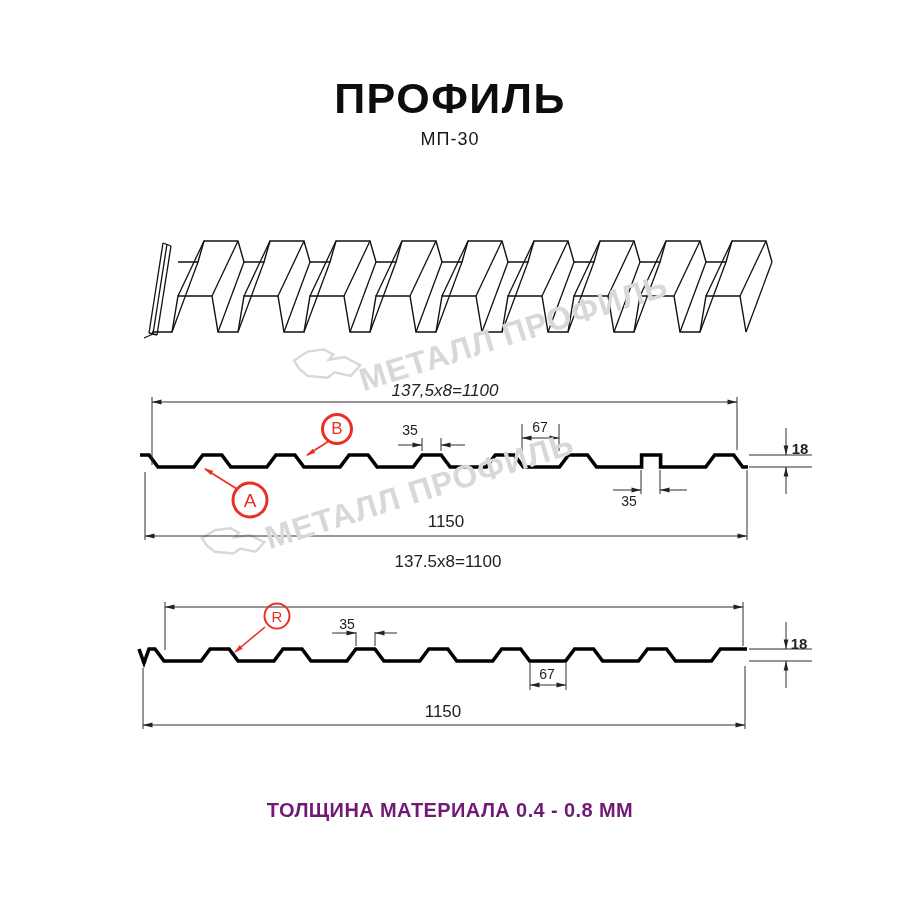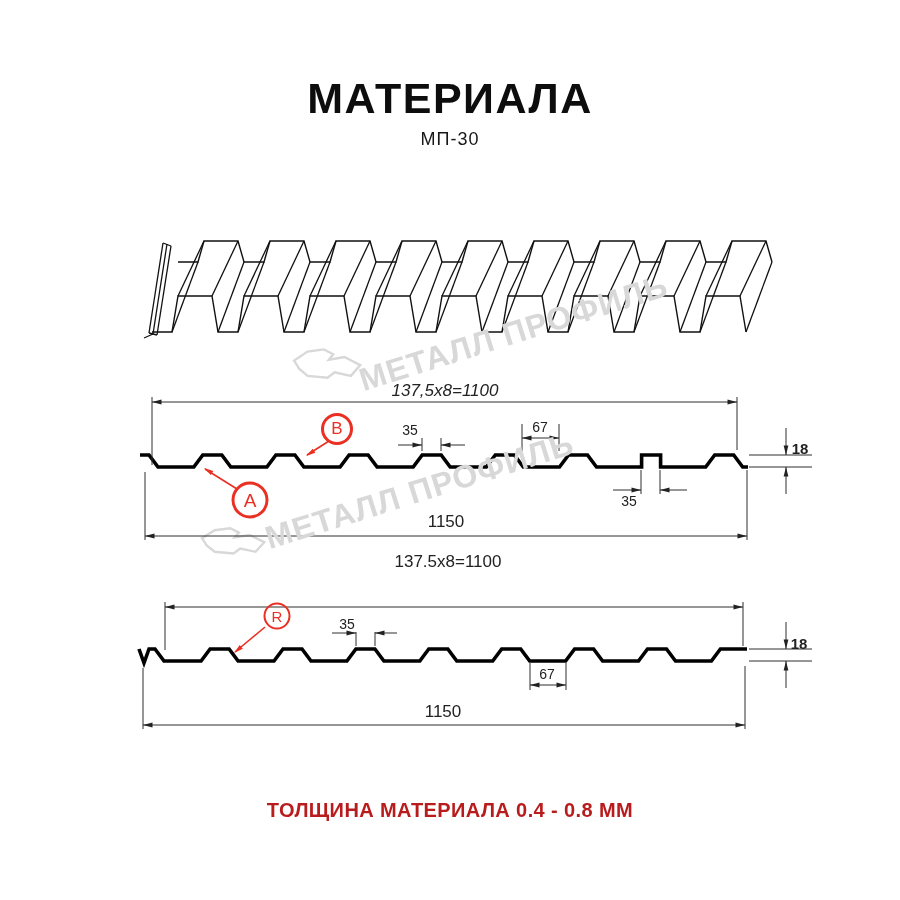--- a/index.html
+++ b/index.html
@@ -4,21 +4,21 @@
 <style>
   html,body{margin:0;padding:0;background:#ffffff;}
   #page{position:relative;width:900px;height:900px;background:#ffffff;overflow:hidden;
         font-family:"Liberation Sans", sans-serif;color:#1c1c1c;}
   #draw{position:absolute;left:0;top:0;}
   .title{position:absolute;left:0;right:0;top:74px;text-align:center;
          font-size:43px;font-weight:bold;letter-spacing:1.5px;color:#0d0d0d;}
   .subtitle{position:absolute;left:0;right:0;top:129px;text-align:center;
             font-size:18px;font-weight:400;letter-spacing:1px;color:#171717;}
   .footer{position:absolute;left:0;right:0;top:799px;text-align:center;
-          font-size:20px;font-weight:600;letter-spacing:0.4px;color:#b91c1c;}
+          font-size:20px;font-weight:600;letter-spacing:0.4px;color:#701a75;}
   .dim{position:absolute;transform:translate(-50%,-50%);font-size:14px;color:#222;
        white-space:nowrap;background:transparent;}
   .dim.big{font-size:17px;}
   .dim.small{font-size:15px;font-weight:bold;}
   .badge{position:absolute;transform:translate(-50%,-50%);border-radius:50%;
          display:flex;align-items:center;justify-content:center;
          color:#ea2f23;background:#fff0;}
   .badge.a{width:31px;height:31px;border:3px solid #ea2f23;font-size:19px;}
   .badge.b{width:26px;height:26px;border:3px solid #ea2f23;font-size:17px;}
   .badge.r{width:23px;height:23px;border:2px solid #ea2f23;font-size:15px;}
@@ -141,21 +141,21 @@
       <line x1="749" y1="649" x2="812" y2="649" stroke="#2f2f2f" stroke-width="1"></line>
       <line x1="749" y1="661" x2="812" y2="661" stroke="#2f2f2f" stroke-width="1"></line>
       <line x1="786" y1="622" x2="786" y2="649" stroke="#2f2f2f" stroke-width="1"></line>
       <polygon points="786,649 783.6,639.5 788.4,639.5" fill="#222"></polygon>
       <line x1="786" y1="688" x2="786" y2="661" stroke="#2f2f2f" stroke-width="1"></line>
       <polygon points="786,661 788.4,670.5 783.6,670.5" fill="#222"></polygon>
       <line x1="265" y1="627" x2="235" y2="652" stroke="#ea2f23" stroke-width="1.6"></line>
       <polygon points="234,653 239.7,645.1 242.8,648.7" fill="#ea2f23"></polygon>
     </svg>
 
-  <div class="title">МАТЕРИАЛА</div>
+  <div class="title">ПРОФИЛЬ</div>
   <div class="subtitle">МП-30</div>
 
   <div class="wm" style="left:366px;top:362px;">МЕТАЛЛ ПРОФИЛЬ</div>
   <div class="wm" style="left:272px;top:520px;">МЕТАЛЛ ПРОФИЛЬ</div>
 
   <span class="dim big" style="left:445px;top:391px;font-style:italic;">137,5x8=1100</span>
   <span class="dim" style="left:410px;top:430px;">35</span>
   <span class="dim" style="left:540px;top:427px;">67</span>
   <span class="dim" style="left:629px;top:501px;">35</span>
   <span class="dim small" style="left:800px;top:448px;">18</span>

